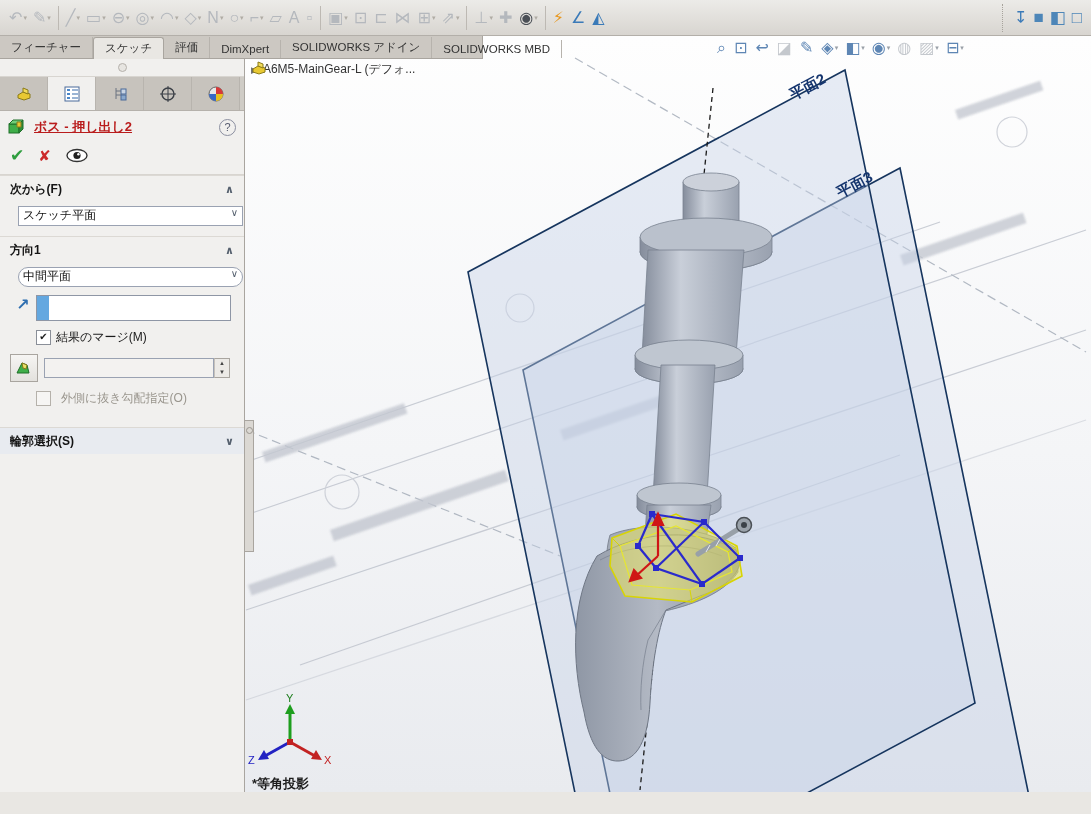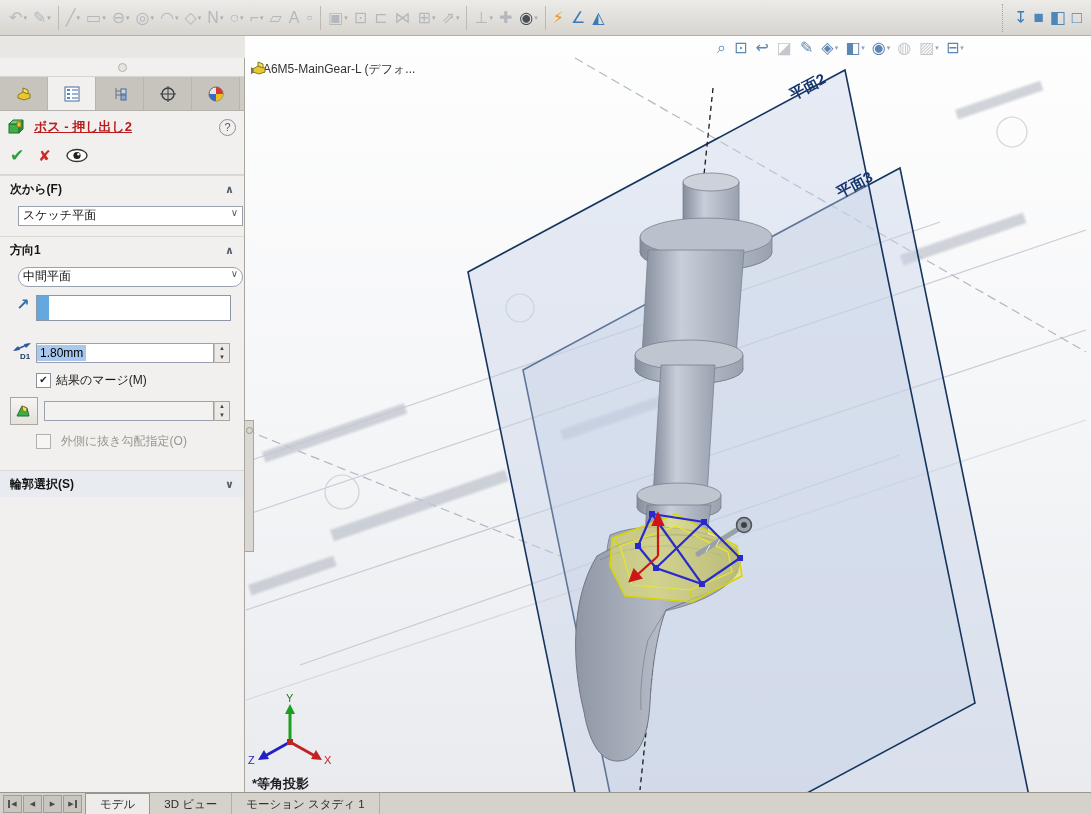--- a/index.html
+++ b/index.html
@@ -464,20 +464,34 @@
         </span>
       </div>
 
     <div class="view-label">*等角投影</div>
 
     <div class="vsplit">
         <span class="dot"></span>
       </div>
   </div>
 
+  <div class="tabbar">
+
+      <span class="ctab">フィーチャー</span>
+
+      <span class="ctab active">スケッチ</span>
+
+      <span class="ctab">評価</span>
+
+      <span class="ctab">DimXpert</span>
+
+      <span class="ctab">SOLIDWORKS アドイン</span>
+
+      <span class="ctab">SOLIDWORKS MBD</span>
+    </div>
 
   <div class="panel">
     <div class="grip-row">
         <span class="grip-dot"></span>
       </div>
 
     <div class="pm-tabs">
       <span class="pm-tab">
         <svg width="18" height="16">
             <path d="M3,9 L8,6 L15,8 L15,12 L9,14 L3,12 Z" fill="#e8c832" stroke="#8a7a1a"></path>
@@ -559,37 +573,20 @@
       <div class="combo" style="margin-left:8px;border-radius:10px;">
         <span class="cv">中間平面</span>
         <span class="chev">∨</span>
       </div>
       <div class="row">
         <span class="licon dir-arrow">↗</span>
         <div class="ref-field">
             <span class="sel"></span>
           </div>
       </div>
-      <div class="row" style="margin-top:20px;align-items:center;">
-        <span class="licon">
-          <svg width="22" height="20">
-              <path d="M3,9 L17,3" stroke="#2a5a9a" stroke-width="1.6" fill="none"></path>
-              <polygon points="1,10 6,5 8,9" fill="#2a5a9a"></polygon>
-              <polygon points="19,2 14,7 12,3" fill="#2a5a9a"></polygon>
-              <text x="8" y="18" font-size="8" fill="#1a3a6a" font-weight="bold">D1</text>
-            </svg>
-        </span>
-        <div class="num-field">
-            <span class="val">1.80mm</span>
-          </div>
-        <div class="spin">
-            <span>▲</span>
-            <span>▼</span>
-          </div>
-      </div>
       <div class="chk-row" style="margin-left:26px;">
         <span class="chk">✔</span>
         <span class="lbl">結果のマージ(M)</span>
       </div>
       <div class="row" style="align-items:center;">
         <span class="licon" style="width:34px;">
           <span class="icon-btn">
             <svg width="18" height="16">
                 <path d="M2,13 L7,3 L12,5 L14,13 Z" fill="#3fae49" stroke="#1f6e28"></path>
                 <path d="M7,3 L12,5 L11,9 L8,8 Z" fill="#e8e26a" stroke="#8a7a1a"></path>
@@ -608,42 +605,14 @@
       </div>
     </div>
 
     <div class="grp-hdr contour-hdr" style="margin-top:10px;">
       <span>輪郭選択(S)</span>
       <span class="chev">∨</span>
     </div>
   </div>
 
 
-  <div class="bottombar">
-    <div class="bnav">
-
-        <span class="nb bar-l">
-          <span class="g">◀</span>
-        </span>
-
-        <span class="nb">
-          <span class="g">◀</span>
-        </span>
-
-        <span class="nb">
-          <span class="g">▶</span>
-        </span>
-
-        <span class="nb bar-r">
-          <span class="g">▶</span>
-        </span>
-      </div>
-    <div class="btabs">
-
-        <span class="btab active">モデル</span>
-
-        <span class="btab">3D ビュー</span>
-
-        <span class="btab">モーション スタディ 1</span>
-      </div>
-  </div>
 
 </div>
 
 </body></html>

